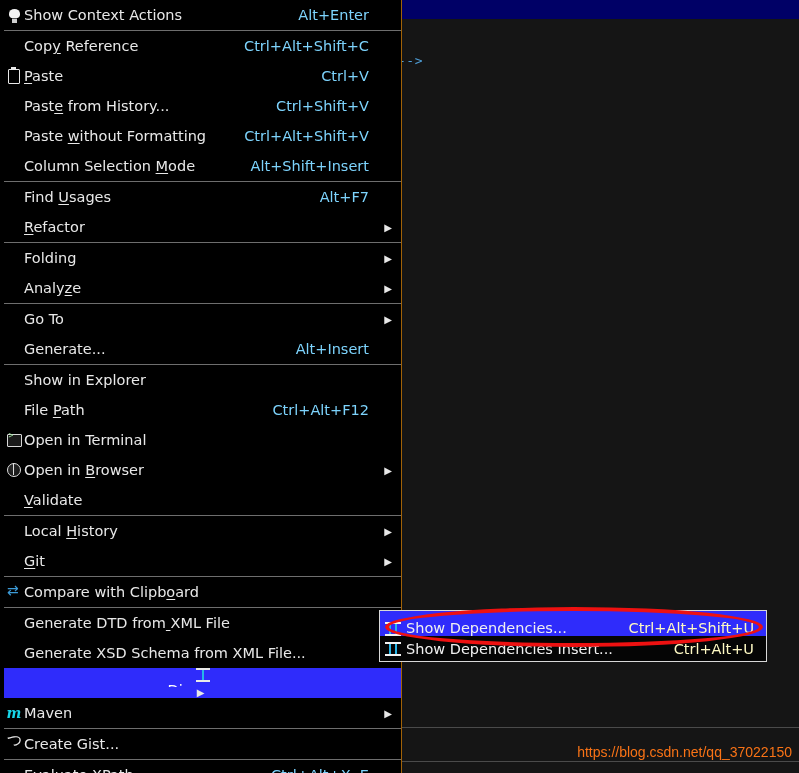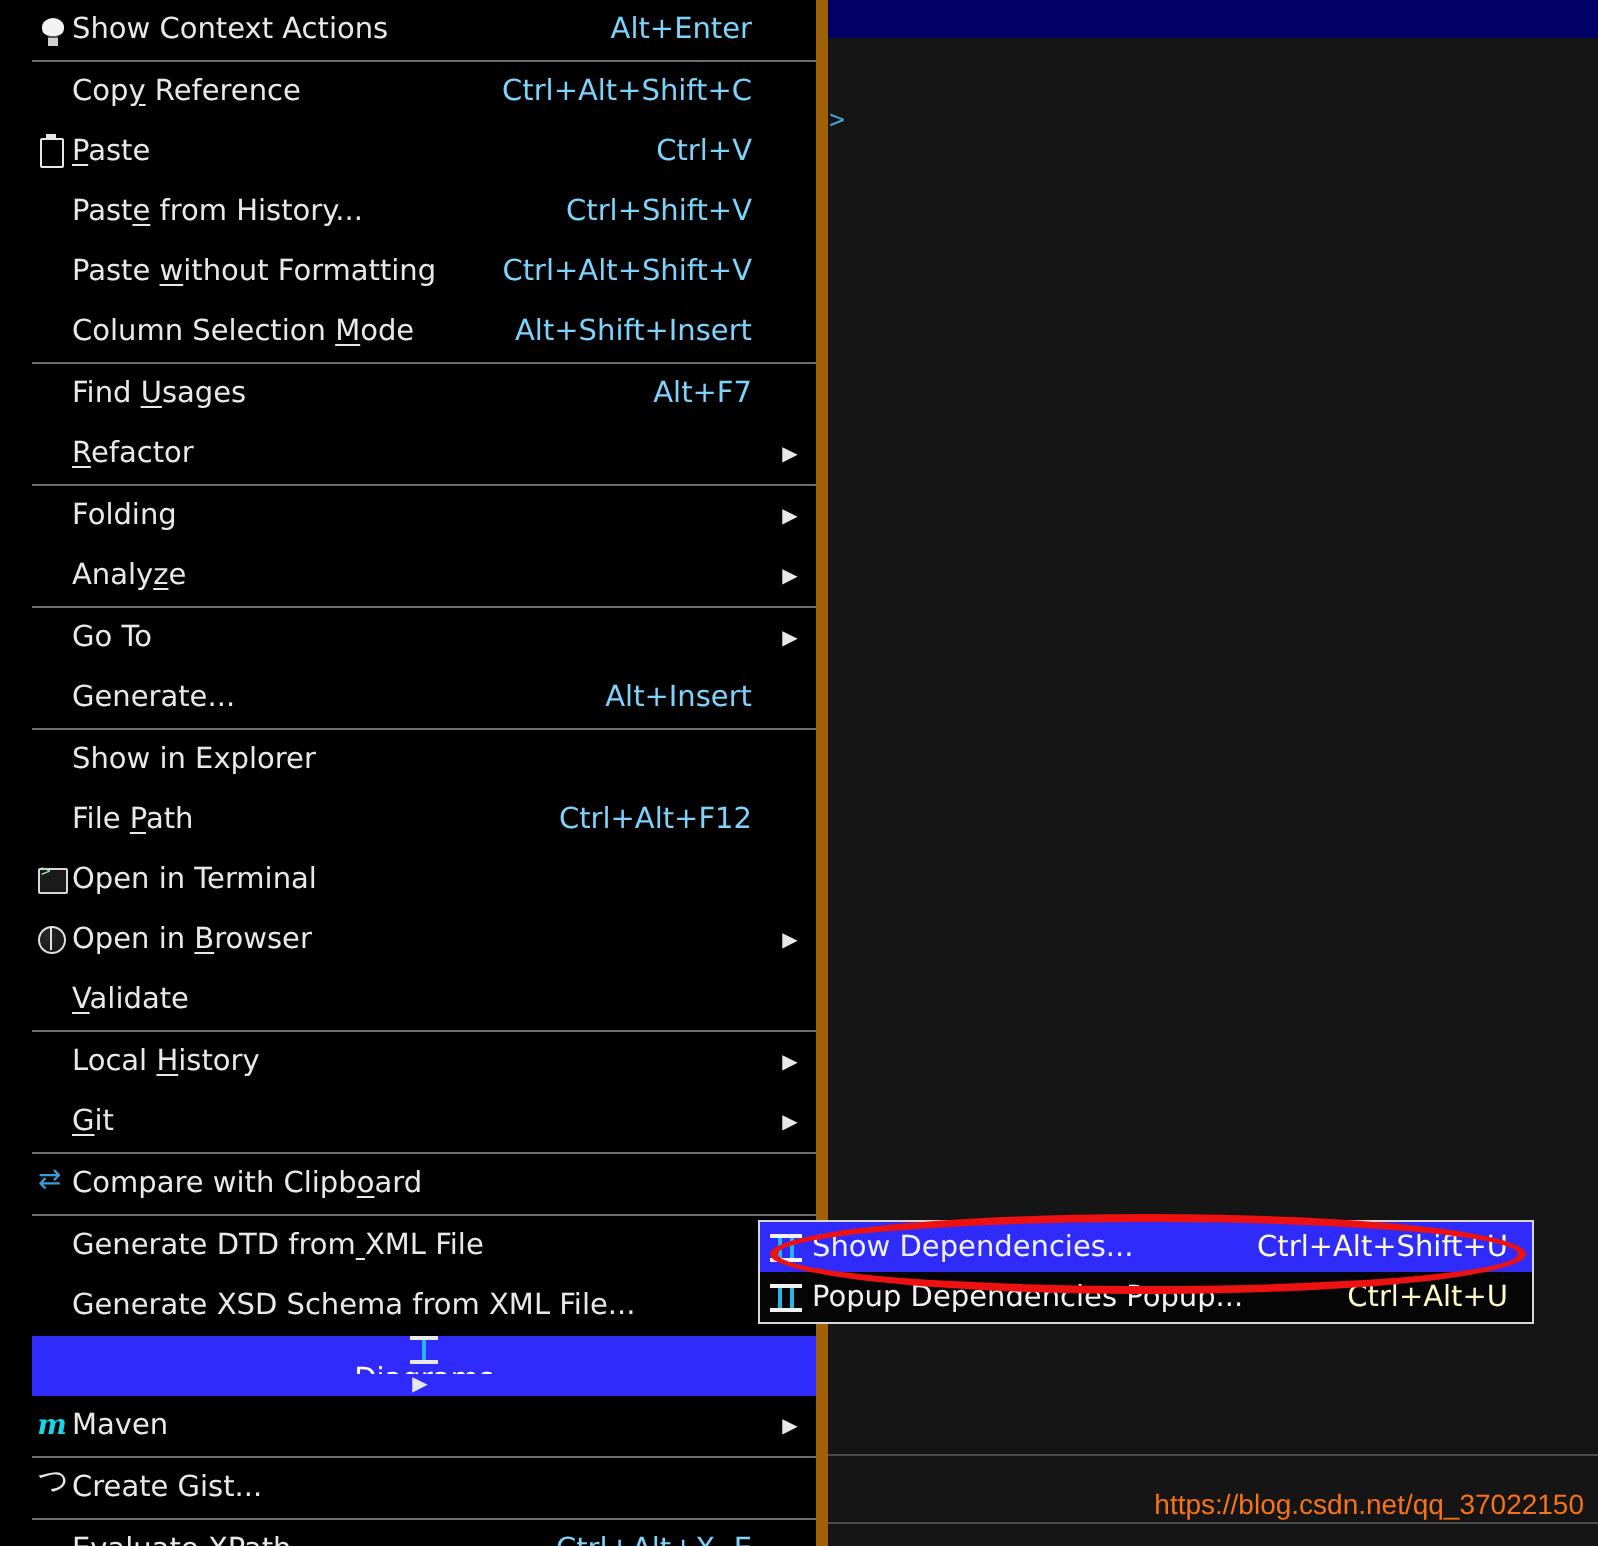--- a/index.html
+++ b/index.html
@@ -67,26 +67,26 @@
     text-align: right;
     font-family: "Liberation Sans", sans-serif;
     font-size: 14px;
     color: #f97316;
     letter-spacing: 0px;
   }
 
   
   #context-menu {
     position: absolute;
-    left: 16px;
+    left: 4px;
     top: 0;
     width: 398px;
     height: 773px;
     background: #000000;
-    border-right: 6px solid #a16207;
+    border-right: 1px solid #a16207;
     box-sizing: border-box;
     overflow: hidden;
   }
   .menu-item {
     position: relative;
     height: 30px;
     display: flex;
     align-items: center;
     color: #e8e8e8;
     font-size: 14.5px;
@@ -224,21 +224,21 @@
     z-index: 30;
   }
   .sub-item {
     height: 25px;
     display: flex;
     align-items: center;
     color: #f0f0f0;
     font-size: 14.5px;
     box-sizing: border-box;
   }
-  .sub-item.selected { background: #2f2cfb; }
+  .sub-item.selected { background: #2f2cfb; align-items: flex-end; }
   .sub-icon {
     width: 26px; min-width: 26px;
     display: flex; align-items: center; justify-content: center;
   }
   .ic-dep {
     width: 16px; height: 14px; position: relative;
   }
   .ic-dep::before {
     content: ""; position: absolute; left: 0; top: 0;
     width: 16px; height: 2px; background: #f2f2f2;
@@ -520,18 +520,18 @@
       <span class="sub-label">Show Dependencies...</span>
       <span class="sub-shortcut">Ctrl+Alt+Shift+U</span>
     </div>
     <div class="sub-item">
       <span class="sub-icon">
         <span class="ic ic-dep">
           <i class="a"></i>
           <i class="b"></i>
         </span>
       </span>
-      <span class="sub-label">Popup Dependencies Popup...</span>
+      <span class="sub-label">Show Dependencies Insert...</span>
       <span class="sub-shortcut">Ctrl+Alt+U</span>
     </div>
   </div>
 
 <div id="annotation-ellipse" style="border-color: rgb(238, 17, 17);"></div>
 
 </body></html>

